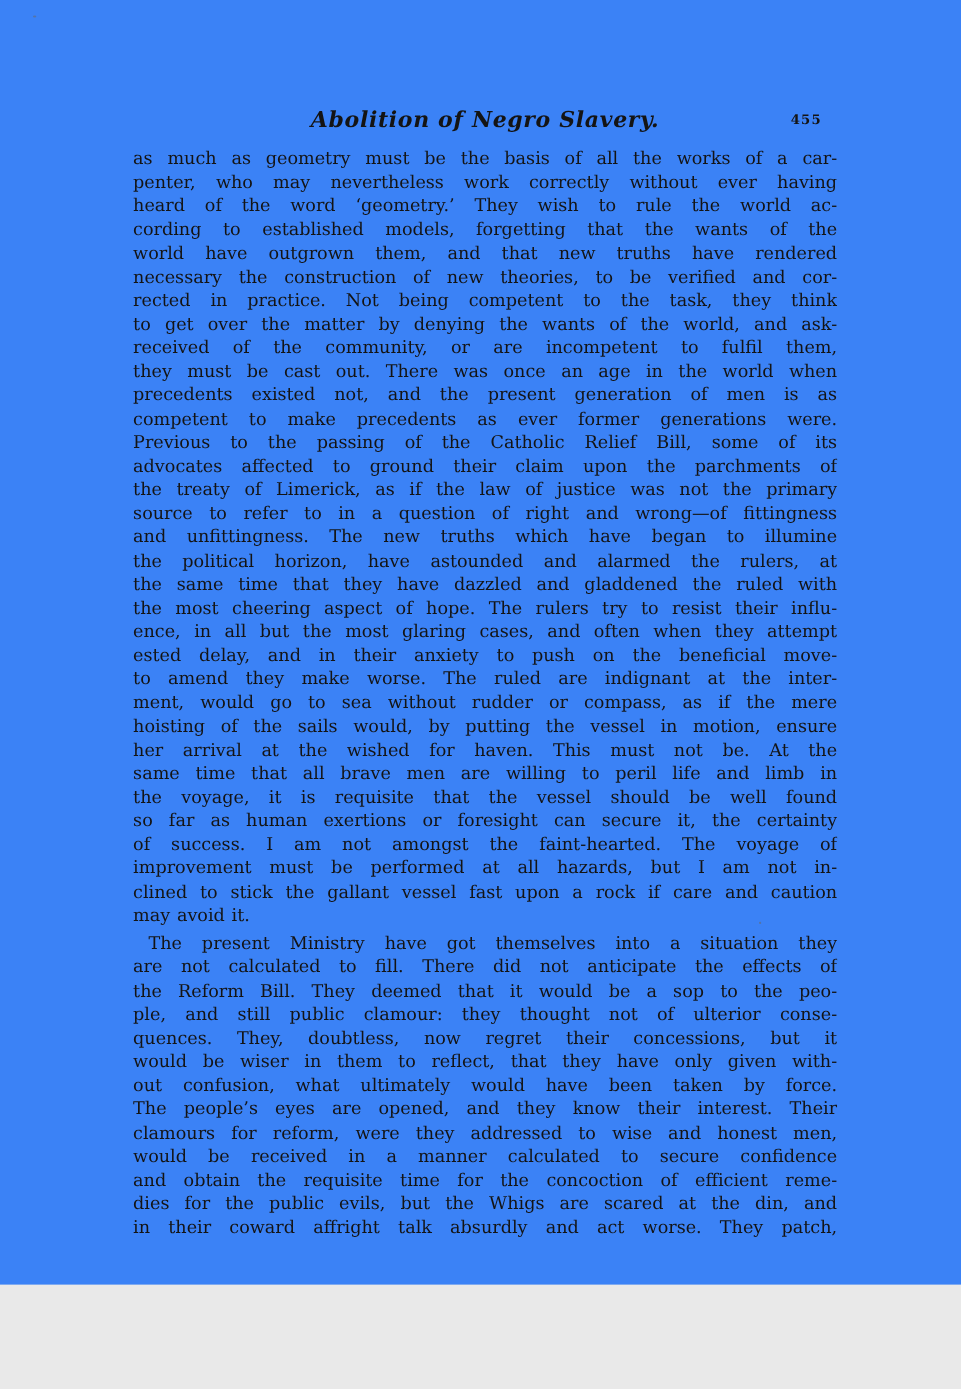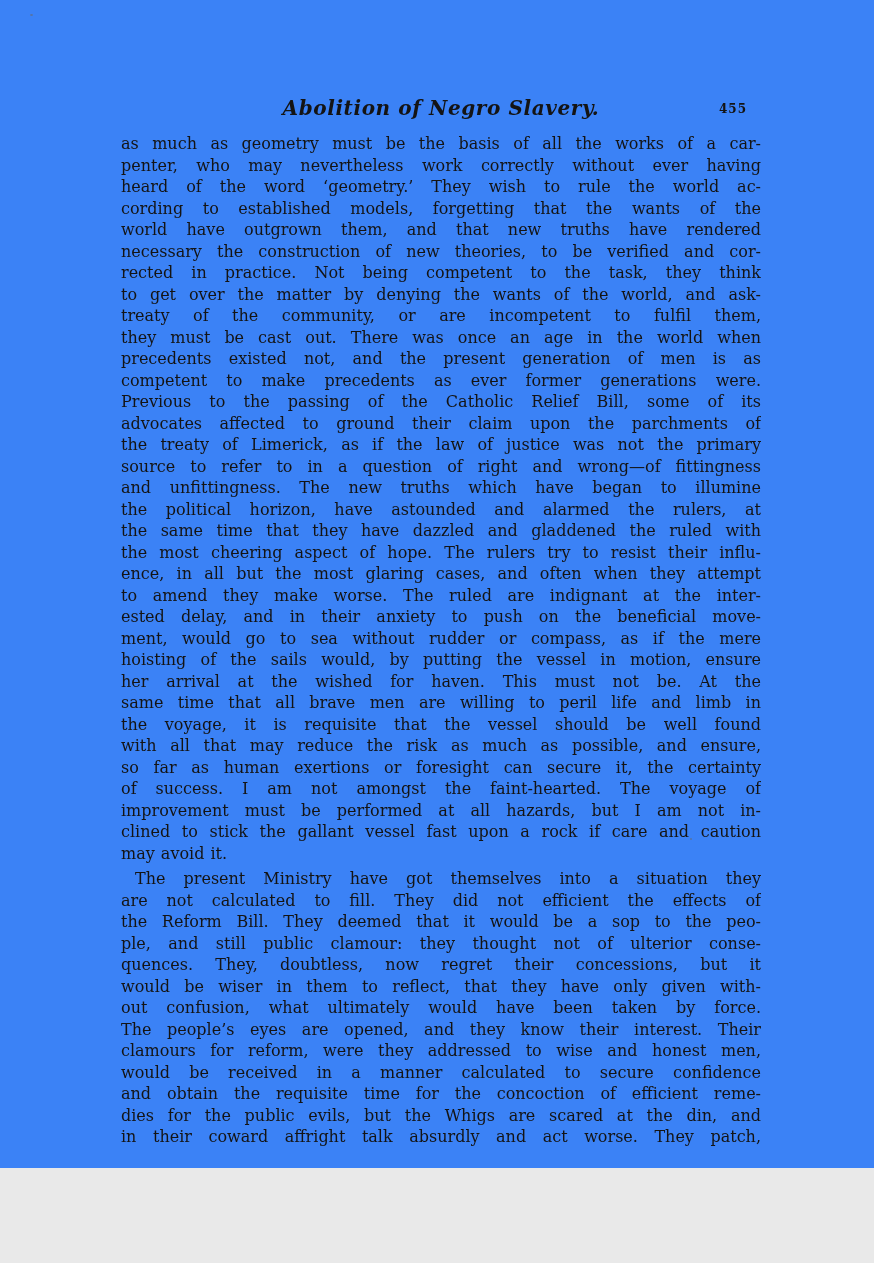--- a/index.html
+++ b/index.html
@@ -91,50 +91,49 @@
     <div class="body-text" id="body-text">
         <div class="para">
           <div class="line">as much as geometry must be the basis of all the works of a car-</div>
           <div class="line">penter, who may nevertheless work correctly without ever having</div>
           <div class="line">heard of the word ‘geometry.’  They wish to rule the world ac-</div>
           <div class="line">cording to established models, forgetting that the wants of the</div>
           <div class="line">world have outgrown them, and that new truths have rendered</div>
           <div class="line">necessary the construction of new theories, to be verified and cor-</div>
           <div class="line">rected in practice.  Not being competent to the task, they think</div>
           <div class="line">to get over the matter by denying the wants of the world, and ask-</div>
-          <div class="line">treaty of the community, or are incompetent to fulfil them,</div>
+          <div class="line">received of the community, or are incompetent to fulfil them,</div>
           <div class="line">they must be cast out.  There was once an age in the world when</div>
           <div class="line">precedents existed not, and the present generation of men is as</div>
           <div class="line">competent to make precedents as ever former generations were.</div>
           <div class="line">Previous to the passing of the Catholic Relief Bill, some of its</div>
           <div class="line">advocates affected to ground their claim upon the parchments of</div>
           <div class="line">the treaty of Limerick, as if the law of justice was not the primary</div>
           <div class="line">source to refer to in a question of right and wrong—of fittingness</div>
           <div class="line">and unfittingness.  The new truths which have began to illumine</div>
           <div class="line">the political horizon, have astounded and alarmed the rulers, at</div>
           <div class="line">the same time that they have dazzled and gladdened the ruled with</div>
           <div class="line">the most cheering aspect of hope.  The rulers try to resist their influ-</div>
           <div class="line">ence, in all but the most glaring cases, and often when they attempt</div>
+          <div class="line">ested delay, and in their anxiety to push on the beneficial move-</div>
           <div class="line">to amend they make worse.  The ruled are indignant at the inter-</div>
-          <div class="line">ested delay, and in their anxiety to push on the beneficial move-</div>
           <div class="line">ment, would go to sea without rudder or compass, as if the mere</div>
           <div class="line">hoisting of the sails would, by putting the vessel in motion, ensure</div>
           <div class="line">her arrival at the wished for haven.  This must not be.  At the</div>
           <div class="line">same time that all brave men are willing to peril life and limb in</div>
           <div class="line">the voyage, it is requisite that the vessel should be well found</div>
-          <div class="line">with all that may reduce the risk as much as possible, and ensure,</div>
           <div class="line">so far as human exertions or foresight can secure it, the certainty</div>
           <div class="line">of success.  I am not amongst the faint-hearted.  The voyage of</div>
           <div class="line">improvement must be performed at all hazards, but I am not in-</div>
           <div class="line">clined to stick the gallant vessel fast upon a rock if care and caution</div>
           <div class="line lastline">may avoid it.</div>
         </div>
         <div class="para">
           <div class="line indent">The present Ministry have got themselves into a situation they</div>
-          <div class="line">are not calculated to fill.  They did not efficient the effects of</div>
+          <div class="line">are not calculated to fill.  There did not anticipate the effects of</div>
           <div class="line">the Reform Bill.  They deemed that it would be a sop to the peo-</div>
           <div class="line">ple, and still public clamour: they thought not of ulterior conse-</div>
           <div class="line">quences.  They, doubtless, now regret their concessions, but it</div>
           <div class="line">would be wiser in them to reflect, that they have only given with-</div>
           <div class="line">out confusion, what ultimately would have been taken by force.</div>
           <div class="line">The people’s eyes are opened, and they know their interest.  Their</div>
           <div class="line">clamours for reform, were they addressed to wise and honest men,</div>
           <div class="line">would be received in a manner calculated to secure confidence</div>
           <div class="line">and obtain the requisite time for the concoction of efficient reme-</div>
           <div class="line">dies for the public evils, but the Whigs are scared at the din, and</div>

